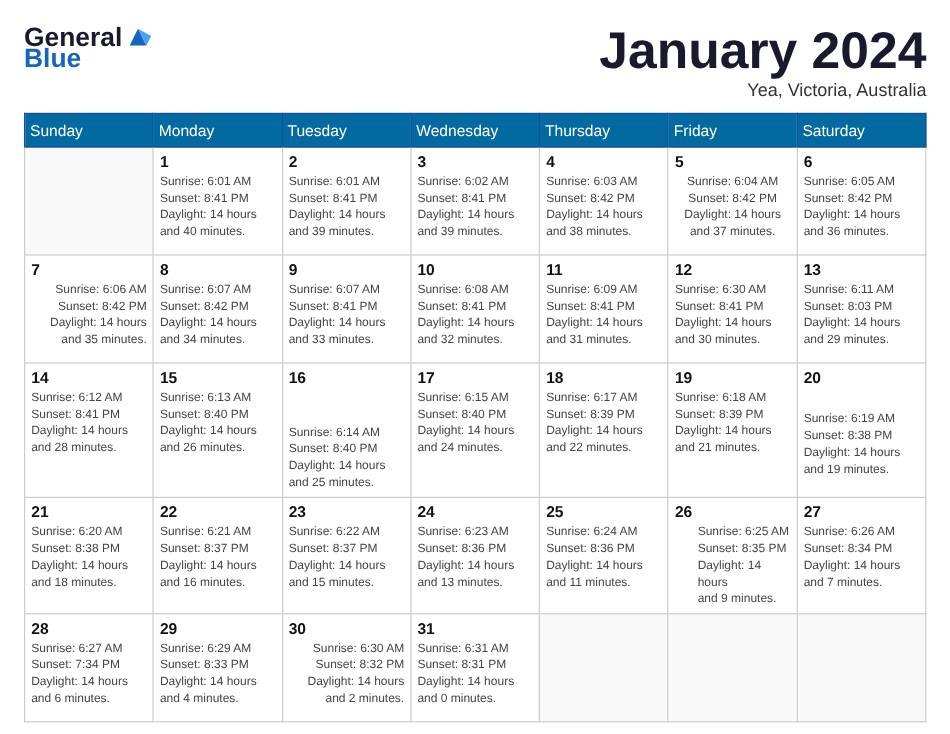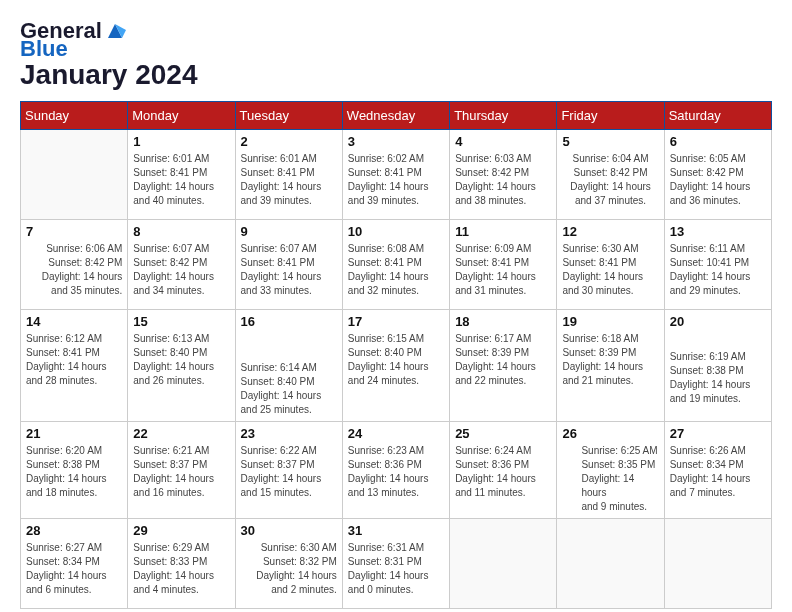--- a/index.html
+++ b/index.html
@@ -8,56 +8,55 @@
       background: #fff;
       width: 792px;
       min-height: 612px;
       padding: 20px;
     }
     .header {
       display: flex;
       justify-content: space-between;
       align-items: flex-start;
       margin-bottom: 10px;
-      flex-direction: column;
     }
     .logo {
       display: flex;
       flex-direction: column;
       align-items: flex-start;
     }
     .logo-text {
       font-size: 22px;
       font-weight: bold;
       color: #1a1a2e;
       line-height: 1;
     }
     .logo-blue {
       color: #1565c0;
     }
     .title-block {
       text-align: right;
     }
     .month-title {
-      font-size: 28px;
+      font-size: 43px;
       font-weight: bold;
       color: #1a1a2e;
       line-height: 1.1;
     }
     .location {
       font-size: 15px;
       color: #333;
     }
     .calendar {
       width: 100%;
       border-collapse: collapse;
       border: 1px solid #ccc;
     }
     .calendar th {
-      background-color: #b91c1c;
+      background-color: #0369a1;
       color: #fff;
       font-size: 13px;
       padding: 6px 4px;
       text-align: left;
       border: 1px solid #1050a0;
       font-weight: normal;
     }
     .calendar td {
       border: 1px solid #ccc;
       vertical-align: top;
@@ -96,20 +95,21 @@
       <span class="logo-text">General</span>
       <svg width="22" height="22" viewBox="0 0 22 22" style="margin-left:2px;">
         <polygon points="4,18 11,4 18,18" fill="#1565c0"></polygon>
         <polygon points="11,4 18,18 22,10" fill="#42a5f5"></polygon>
       </svg>
     </div>
     <span class="logo-text logo-blue" style="margin-top:-4px;">Blue</span>
   </div>
   <div class="title-block">
     <div class="month-title">January 2024</div>
+    <div class="location">Yea, Victoria, Australia</div>
   </div>
 </div>
 
 <table class="calendar">
   <thead>
     <tr>
     <th>Sunday</th>
         <th>Monday</th>
         <th>Tuesday</th>
         <th>Wednesday</th>
@@ -203,21 +203,21 @@
         <td>
           <span class="day-number">12</span>
           <div class="day-info" style="white-space: pre-line;">Sunrise: 6:30 AM
 Sunset: 8:41 PM
 Daylight: 14 hours
 and 30 minutes.</div>
         </td>
         <td>
           <span class="day-number">13</span>
           <div class="day-info" style="white-space: pre-line;">Sunrise: 6:11 AM
-Sunset: 10:41 PM
+Sunset: 8:03 PM
 Daylight: 14 hours
 and 29 minutes.</div>
         </td>
       </tr>
       <tr class="week-row">
         <td>
           <span class="day-number">14</span>
           <div class="day-info" style="white-space: pre-line;">Sunrise: 6:12 AM
 Sunset: 8:41 PM
 Daylight: 14 hours
@@ -314,21 +314,21 @@
           <div class="day-info" style="white-space: pre-line;">Sunrise: 6:26 AM
 Sunset: 8:34 PM
 Daylight: 14 hours
 and 7 minutes.</div>
         </td>
       </tr>
       <tr class="week-row">
         <td>
           <span class="day-number">28</span>
           <div class="day-info" style="white-space: pre-line;">Sunrise: 6:27 AM
-Sunset: 8:34 PM
+Sunset: 7:34 PM
 Daylight: 14 hours
 and 6 minutes.</div>
         </td>
         <td>
           <span class="day-number">29</span>
           <div class="day-info" style="white-space: pre-line;">Sunrise: 6:29 AM
 Sunset: 8:33 PM
 Daylight: 14 hours
 and 4 minutes.</div>
         </td>

